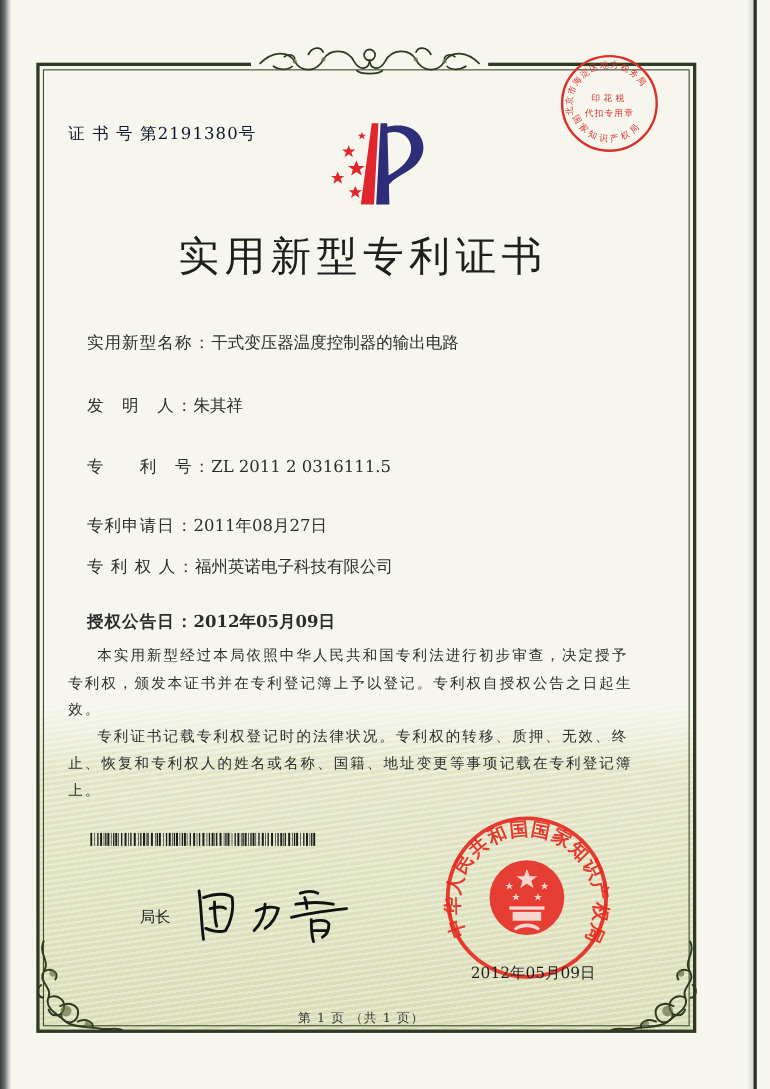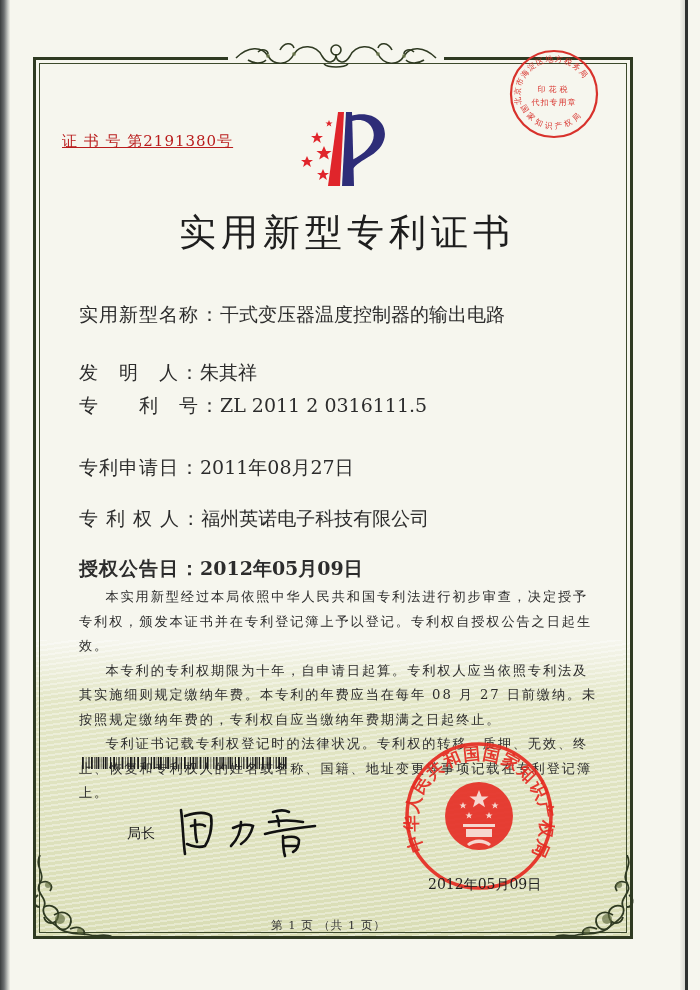--- a/index.html
+++ b/index.html
@@ -21,34 +21,34 @@
       linear-gradient(to bottom, rgba(231,234,210,0) 0, #e3e6c6 60px, #d9ddb5 100%);
   }
 
   .frame-outer { position:absolute; left:33px; top:57px; width:600px; height:882px;
     border:3px solid #2f3a22; box-sizing:border-box; }
   .frame-inner { position:absolute; left:39px; top:63px; width:588px; height:870px;
     border:1px solid #3d4a2c; box-sizing:border-box; }
 
   .ornament { position:absolute; }
 
-  .cert-no { position:absolute; left:62px; top:132px; font-size:15px; letter-spacing:1px; color:#b91c1c;text-decoration:underline; }
+  .cert-no { position:absolute; left:62px; top:112px; font-size:15px; letter-spacing:1px; color:#0f172a; }
 
   .logo { position:absolute; left:280px; top:100px; width:110px; height:90px; }
 
   .stamp-small { position:absolute; left:507px; top:47px; width:94px; height:94px; }
 
   .title { position:absolute; left:0; width:660px; top:208px; text-align:center;
-    font-family:"DejaVu Sans","Liberation Sans",sans-serif; font-size:37px; letter-spacing:5px; color:#1e1e1e;padding-left:17px; }
-
-  .field { position:absolute; left:79px; font-size:19px; color:#2c2c2c; white-space:nowrap; }
+    font-family:"DejaVu Sans","Liberation Sans",sans-serif; font-size:37px; letter-spacing:5px; color:#1e1e1e; }
+
+  .field { position:absolute; left:79px; font-size:15px; color:#2c2c2c; white-space:nowrap; }
   .field .label { letter-spacing:1px; }
   .field .sep { margin:0 1px; }
 
-  .para { position:absolute; left:79px; width:520px; font-size:13.2px; line-height:24.5px; color:#2d2d2d; letter-spacing:1.9px; }
+  .para { position:absolute; left:62px; width:520px; font-size:13.2px; line-height:24.5px; color:#2d2d2d; letter-spacing:1.9px; }
   .para p { margin:0; text-indent:2em; }
 
   .barcode { position:absolute; left:82px; top:757px; width:205px; height:12px; }
 
   .director { position:absolute; left:127px; top:825px; font-family:Liberation Mono, monospace; font-size:14px; color:#222; }
   .signature { position:absolute; left:175px; top:800px; width:150px; height:60px; }
 
   .seal { position:absolute; left:403px; top:740px; width:152px; height:152px; }
 
   .seal-date { position:absolute; left:428px; top:876px; font-size:14px; color:#1f1f1f; z-index:3; }
@@ -149,36 +149,35 @@
 </svg>
 
 <div class="title">实用新型专利证书</div>
 
 <div class="field" style="top:302px;">
   <span class="label">实用新型名称</span><span class="sep">：</span><span>干式变压器温度控制器的输出电路</span>
 </div>
 <div class="field" style="top:360px;">
   <span class="label">发　明　人</span><span class="sep">：</span><span>朱其祥</span>
 </div>
-<div class="field" style="top:393px;">
+<div class="field" style="top:415px;">
   <span class="label">专　　利　号</span><span class="sep">：</span><span>ZL 2011 2 0316111.5</span>
 </div>
-<div class="field" style="top:455px;text-align:right;">
+<div class="field" style="top:469px;text-align:right;">
   <span class="label">专利申请日</span><span class="sep">：</span><span>2011年08月27日</span>
 </div>
 <div class="field" style="top:506px;text-align:center;">
   <span class="label">专 利 权 人</span><span class="sep">：</span><span>福州英诺电子科技有限公司</span>
 </div>
 <div class="field" style="top:556px;font-weight:bold;">
   <span class="label">授权公告日</span><span class="sep">：</span><span>2012年05月09日</span>
 </div>
 
 <div class="para" style="top:585px;">
   <p>本实用新型经过本局依照中华人民共和国专利法进行初步审查，决定授予专利权，颁发本证书并在专利登记簿上予以登记。专利权自授权公告之日起生效。</p>
-  <p>本专利的专利权期限为十年，自申请日起算。专利权人应当依照专利法及其实施细则规定缴纳年费。本专利的年费应当在每年 08 月 27 日前缴纳。未按照规定缴纳年费的，专利权自应当缴纳年费期满之日起终止。</p>
   <p>专利证书记载专利权登记时的法律状况。专利权的转移、质押、无效、终止、恢复和专利权人的姓名或名称、国籍、地址变更等事项记载在专利登记簿上。</p>
 </div>
 
 <svg class="barcode" viewBox="0 0 205 12" preserveAspectRatio="none">
   <g fill="#1c1c1c" id="bars">
       <rect x="0" y="0" width="1.7999999999999998" height="12"></rect>
       <rect x="3.8" y="0" width="0.6" height="12"></rect>
       <rect x="6.3999999999999995" y="0" width="1.2" height="12"></rect>
       <rect x="9" y="0" width="1.7999999999999998" height="12"></rect>
       <rect x="12.2" y="0" width="0.6" height="12"></rect>

